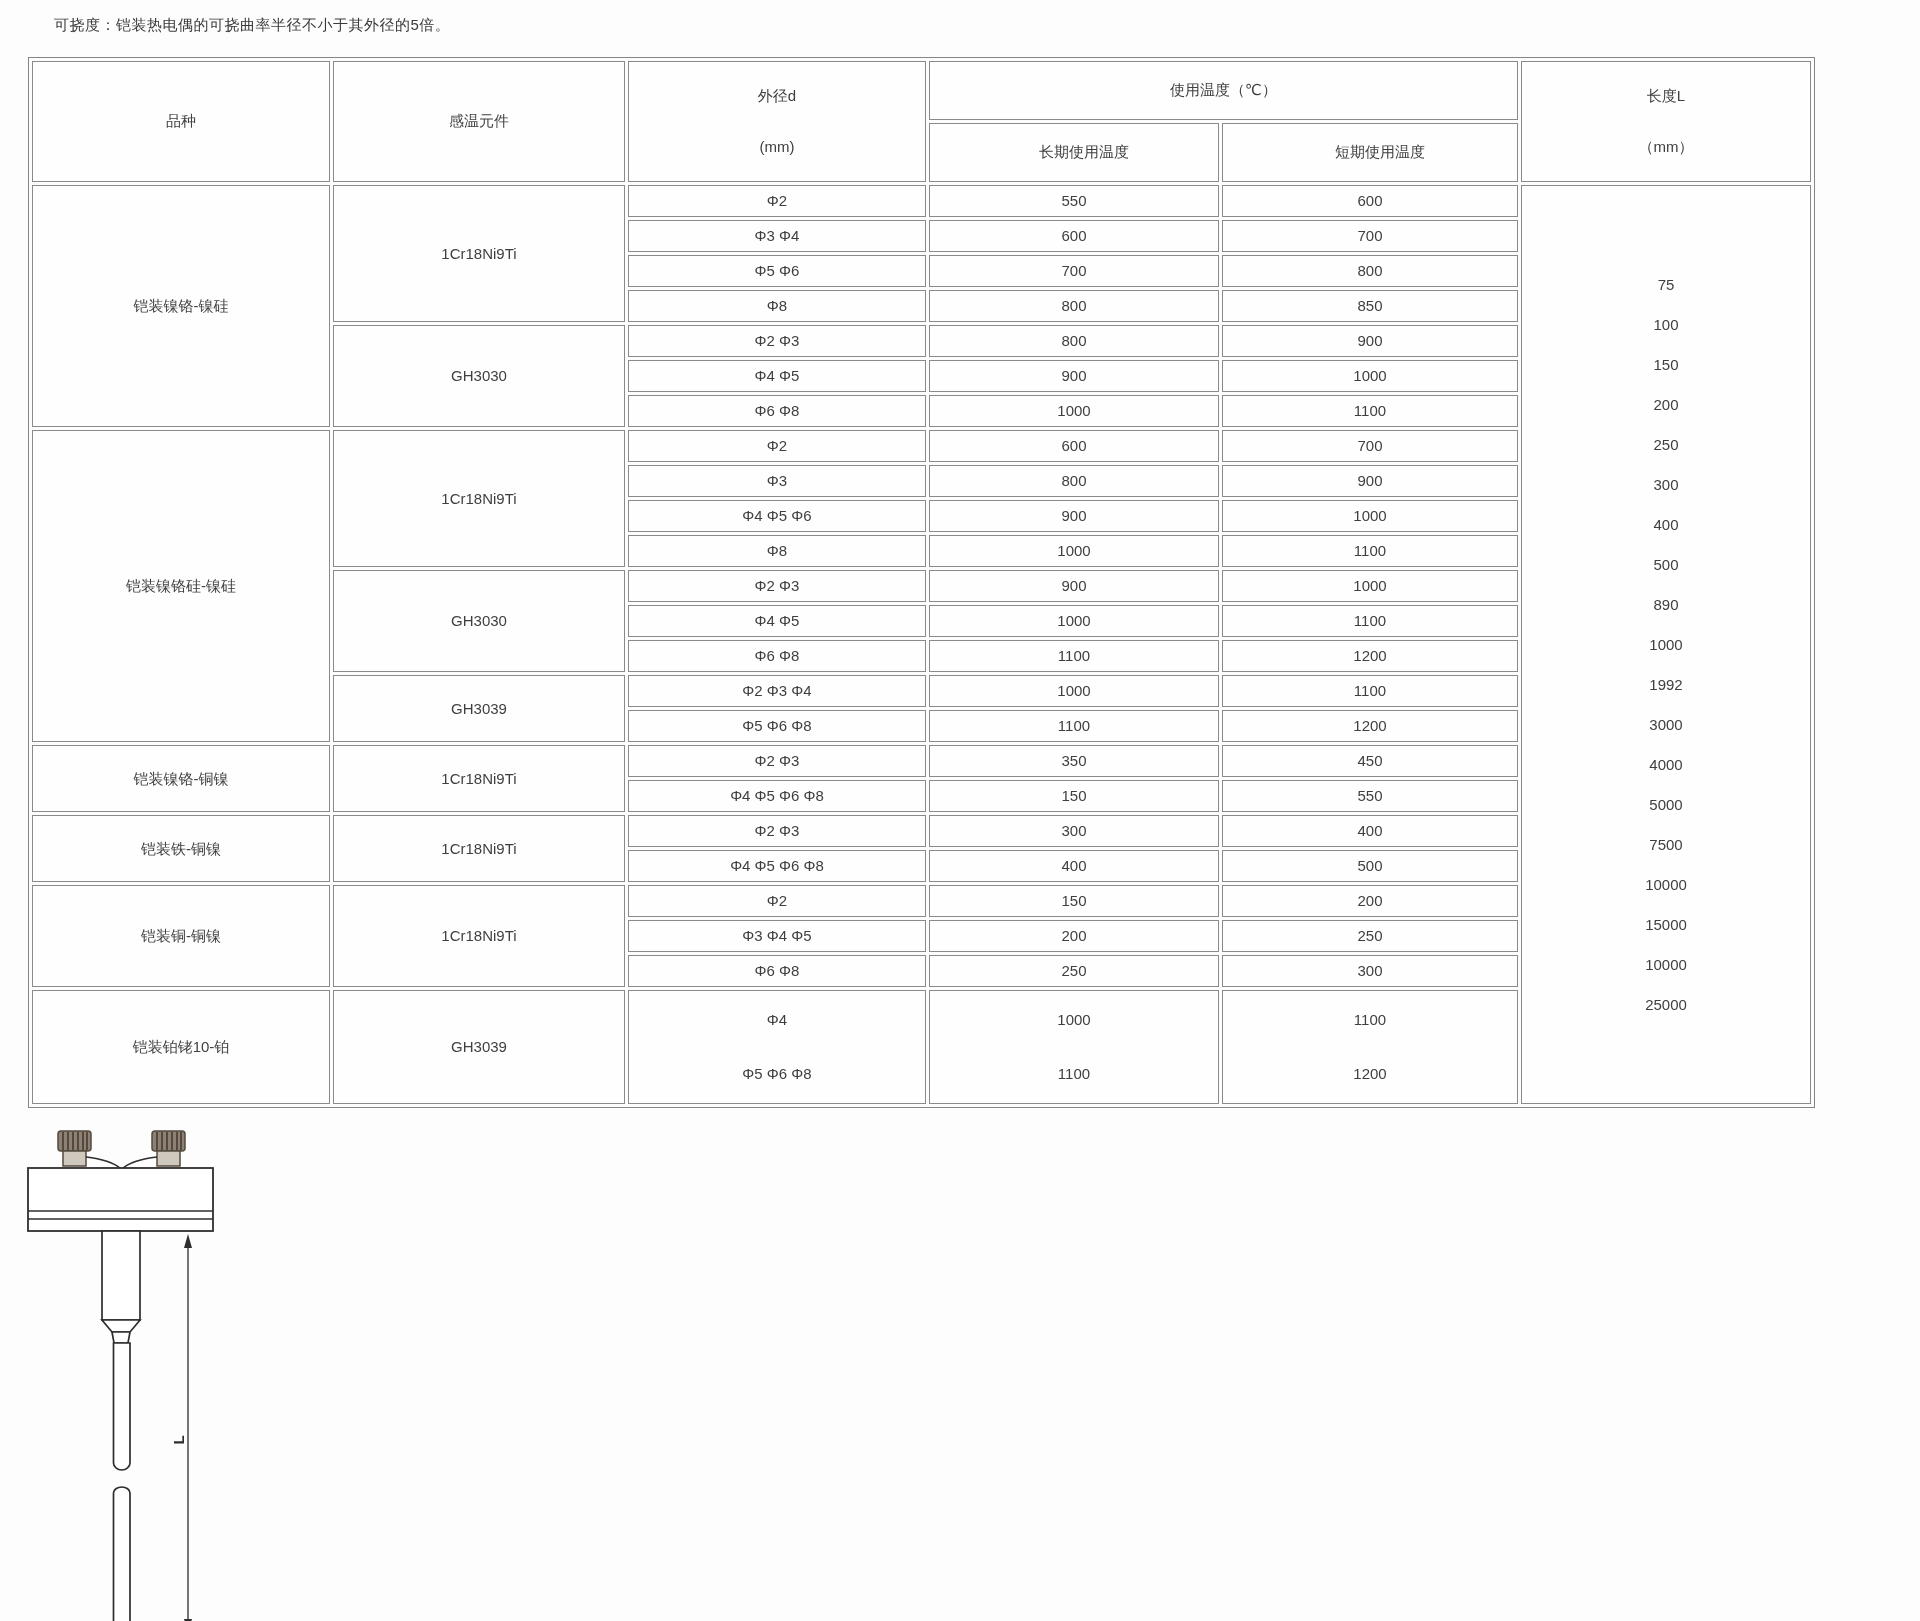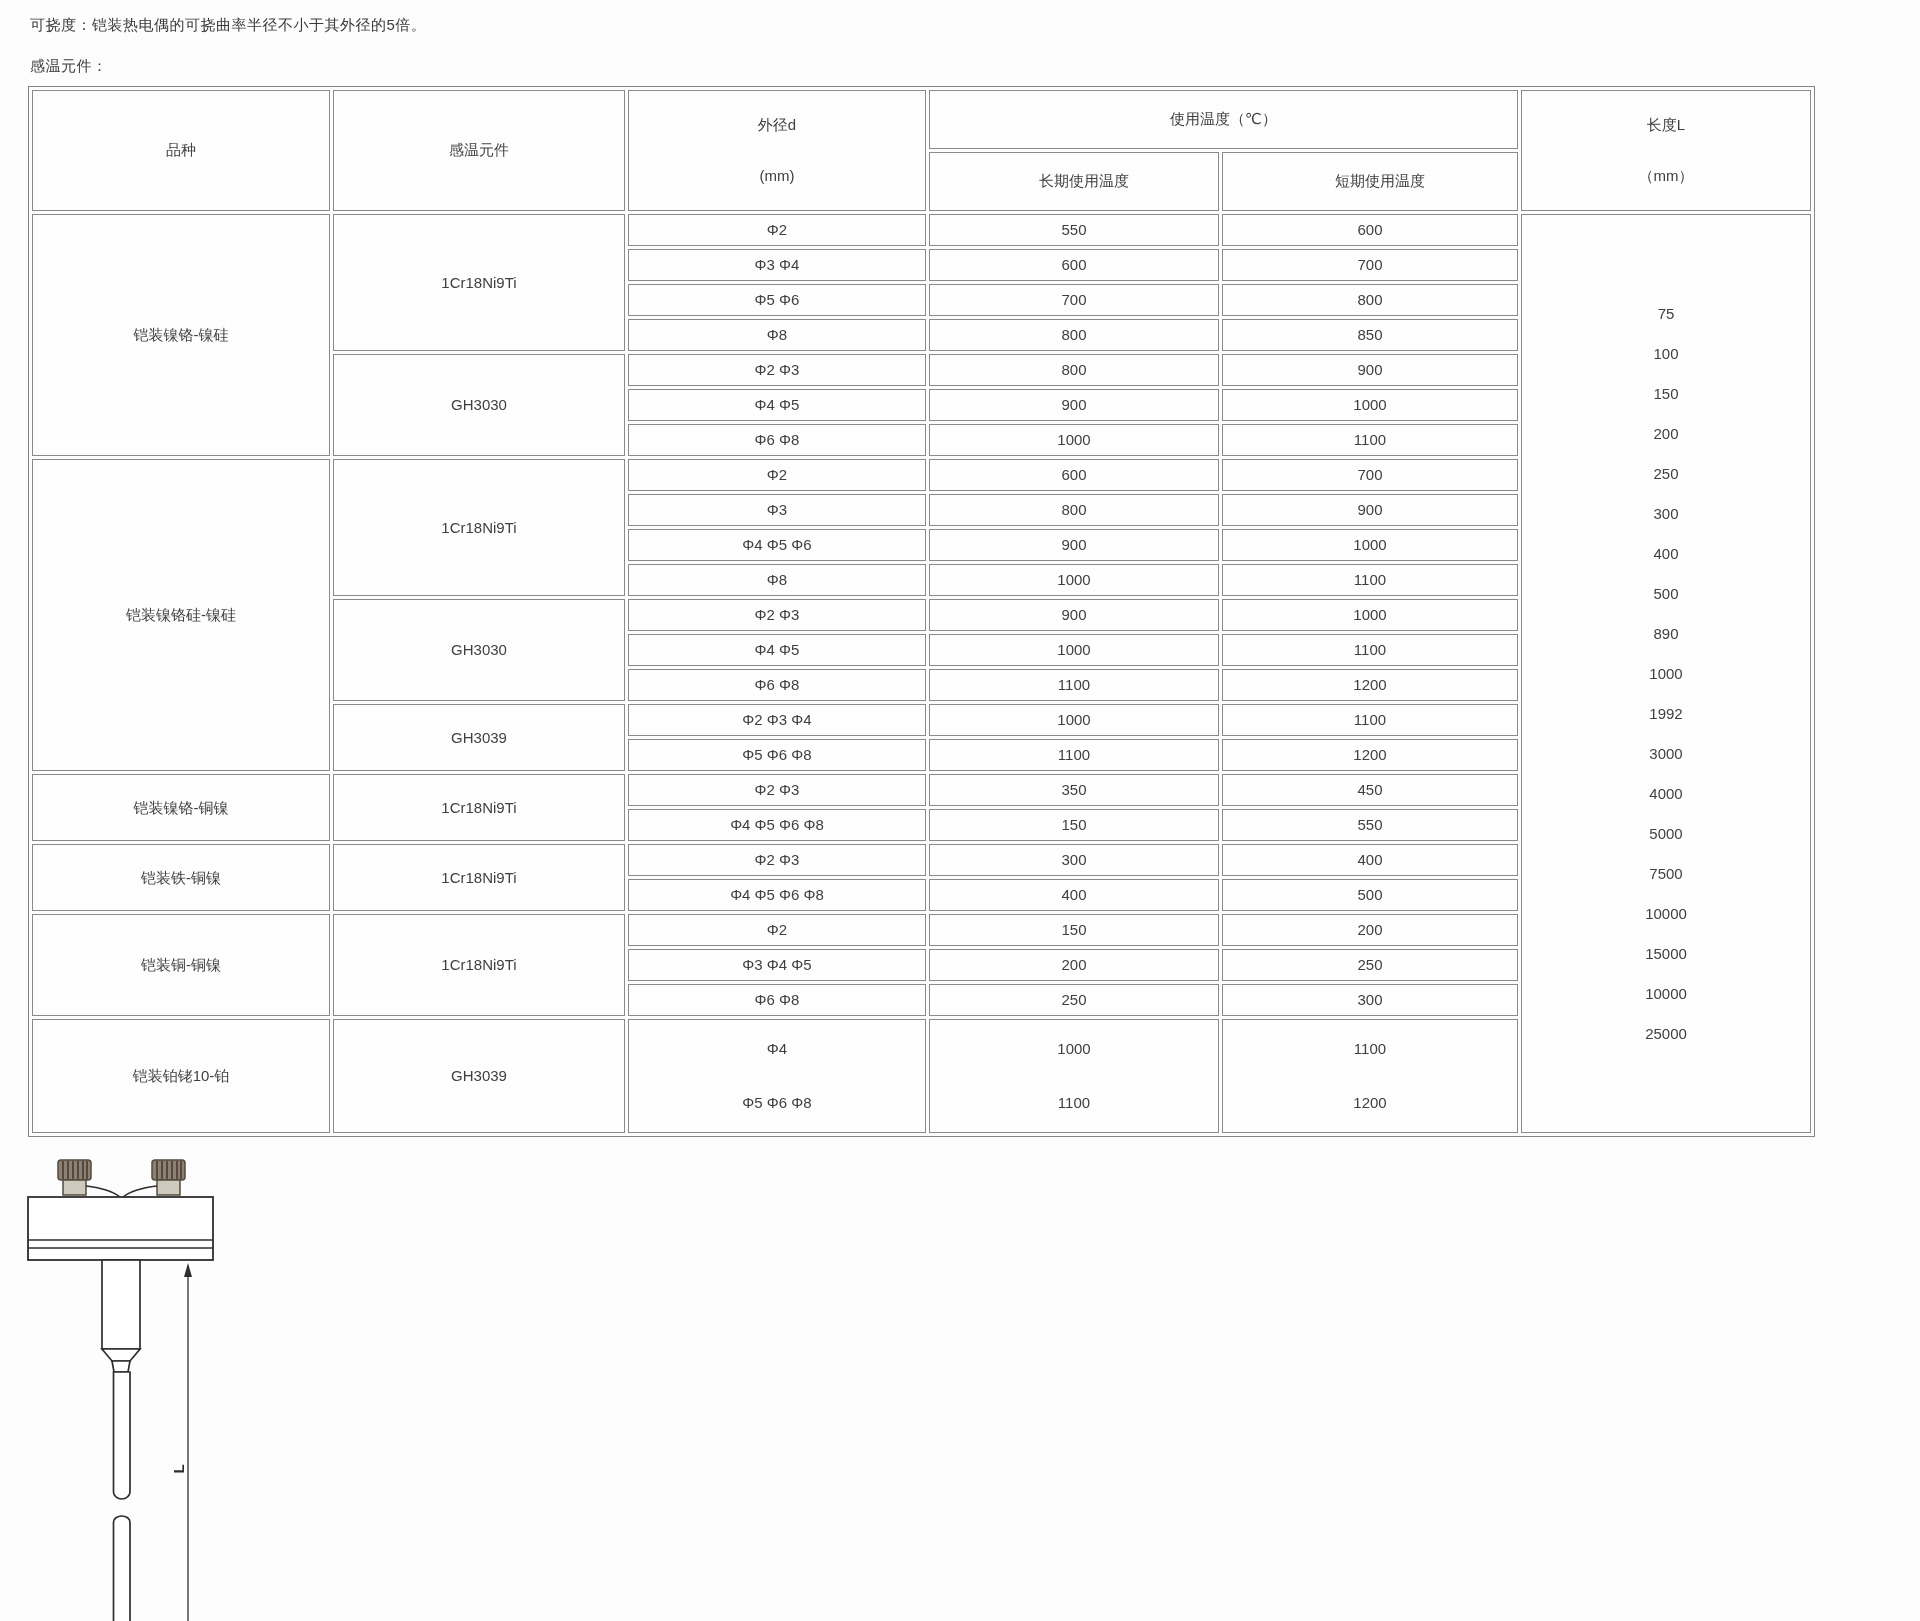--- a/index.html
+++ b/index.html
@@ -3,21 +3,21 @@
 <meta charset="utf-8">
 <style>
   html,body{margin:0;padding:0;}
   body{
     width:1920px;height:1621px;
     background:#fdfdfd;
     color:#3a3a3a;
     font-family:"Liberation Sans","DejaVu Sans",sans-serif;
     overflow:hidden;
   }
-  .notes{padding:16px 8px 0 30px;}
+  .notes{padding:16px 8px 0 30px;margin-left:24px;}
   .note{font-size:15px;margin:0 0 22px 0;letter-spacing:.5px;}
   .note.second{margin-bottom:10px;}
 
   table.spec{
     border-collapse:separate;
     border-spacing:3px;
     border:1px solid #858585;
     margin-left:28px;
     table-layout:fixed;
     background:#fdfdfd;
@@ -51,21 +51,20 @@
   tbody td.lencol div{line-height:40px;}
 
   .diagram-wrap{margin:22px 0 0 20px;width:240px;height:548px;}
   svg text{font-family:"Liberation Sans","DejaVu Sans",sans-serif;}
 </style>
 </head>
 <body>
 
 <div class="notes">
   <p class="note">可挠度：铠装热电偶的可挠曲率半径不小于其外径的5倍。</p>
-  <p class="note second">感温元件：</p>
 </div>
 
 <table class="spec">
   <colgroup>
     <col class="col-variety">
       <col class="col-material">
       <col class="col-diameter">
     <col class="col-long">
       <col class="col-short">
       <col class="col-length">

